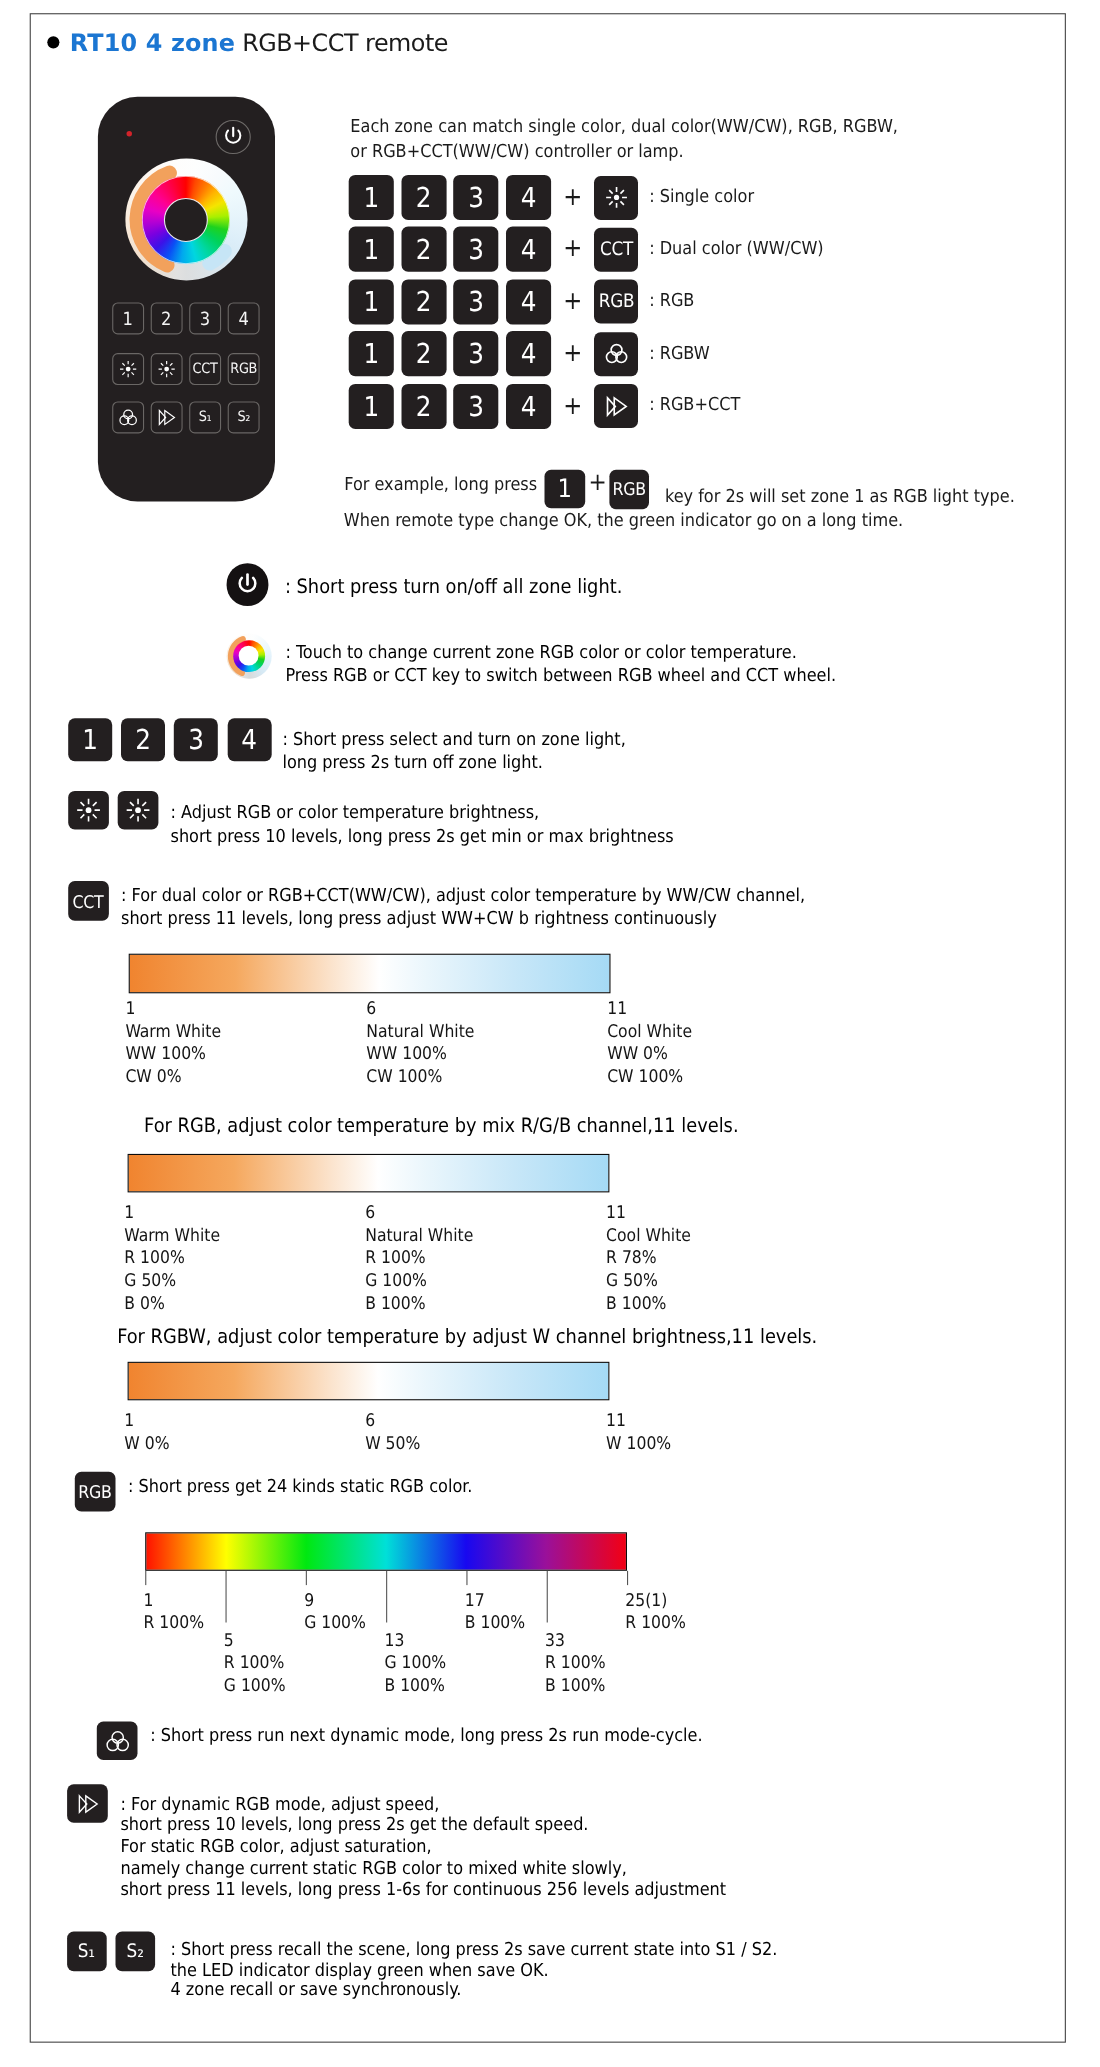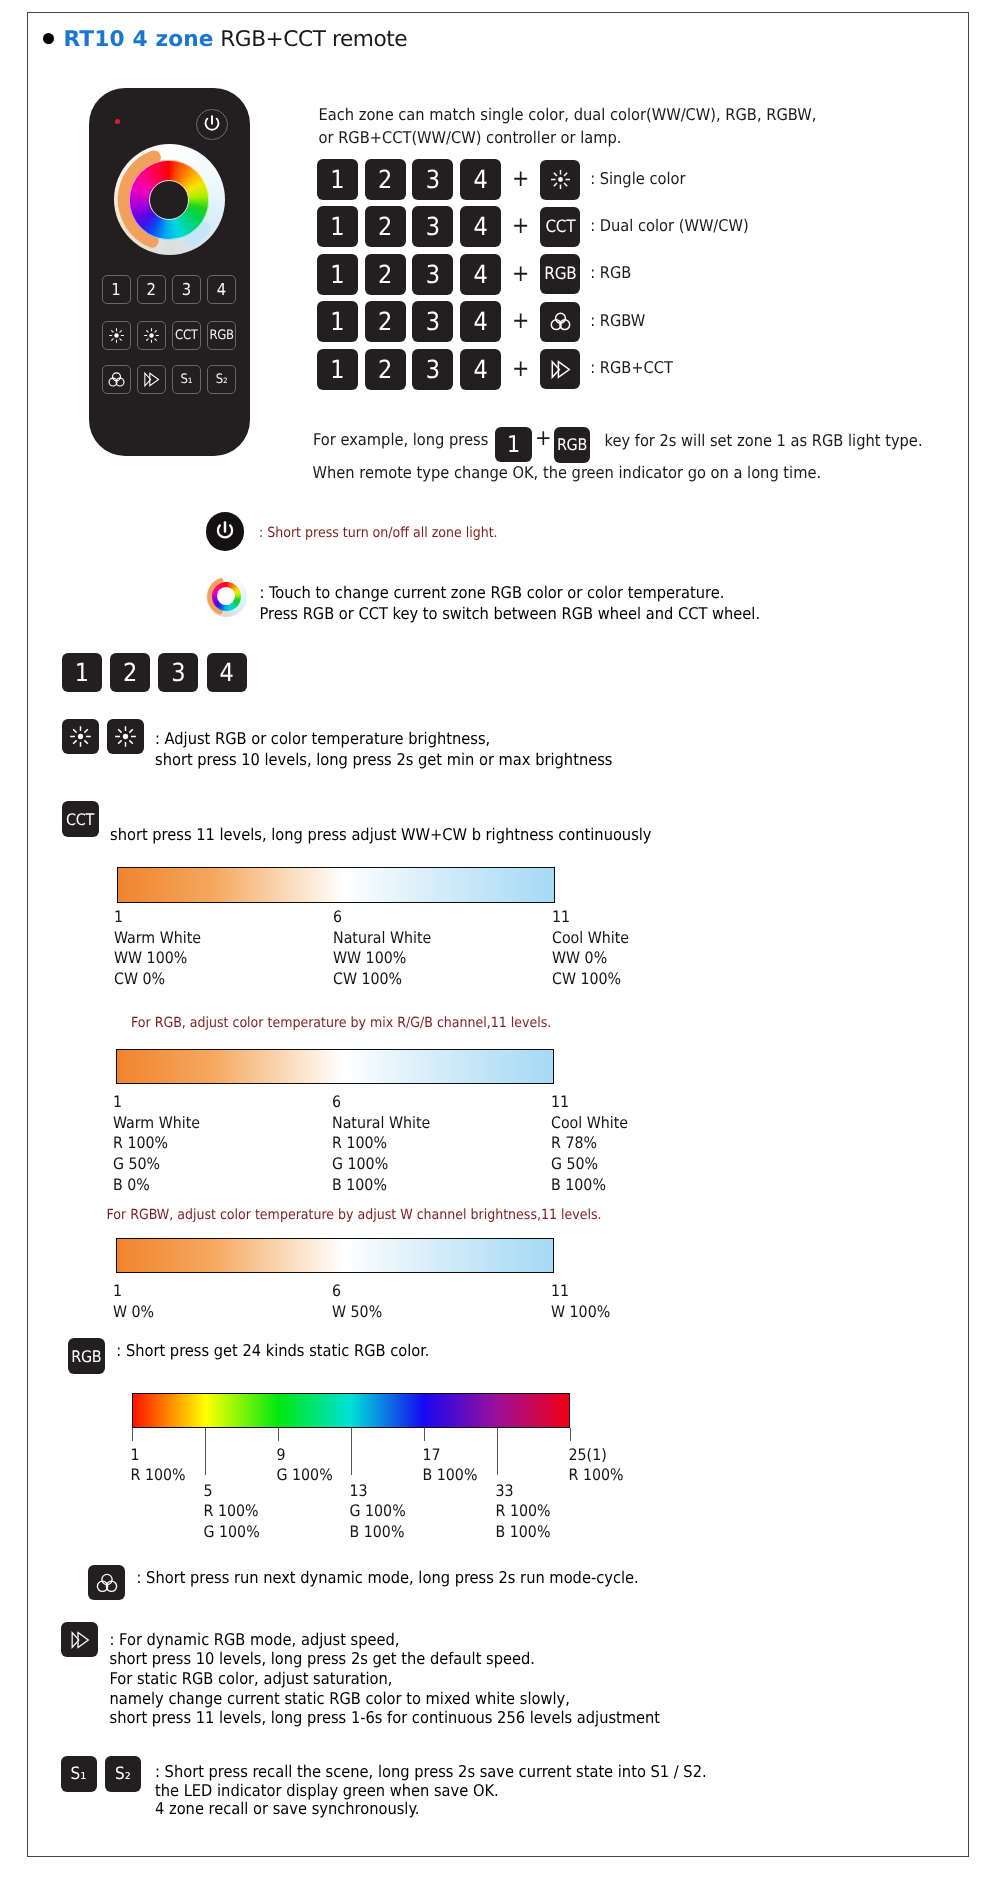--- a/index.html
+++ b/index.html
@@ -74,21 +74,21 @@
   #example .exl{font-size:16.3px;color:#1a1a1a;white-space:nowrap;}
   #example .expl{font-size:22px;color:#1a1a1a;line-height:1;}
   #example .ex1{width:37px;height:35px;font-size:23px;}
   #example .ex2{width:36px;height:36px;font-size:16px;letter-spacing:-.3px;}
   #example2{left:312.5px;top:462px;font-size:16.3px;}
 
   
   .lg{display:flex;align-items:flex-start;}
   .rnd{width:38.5px;height:38.5px;border-radius:50%;background:#141112;display:inline-flex;
        align-items:center;justify-content:center;}
-  .lgt{font-size:14px;color:#7f1d1d;line-height:21px;white-space:nowrap;}
+  .lgt{font-size:18px;color:#000000;line-height:21px;white-space:nowrap;}
   .lgt2{font-size:16.3px;color:#000000;line-height:21.4px;white-space:nowrap;}
   .lg .lgt{margin-left:15px;margin-top:10.5px;}
   .lg .lgt2{margin-left:13px;margin-top:6px;}
   .miniwheel{position:relative;display:inline-block;width:41px;height:41px;flex:0 0 41px;}
   .miniwheel>span{position:absolute;border-radius:50%;}
   .mw-outer{left:0;top:0;width:41px;height:41px;
      background:conic-gradient(from 180deg,
         #d8dadb 0deg,#dedfde 12deg,#ecdccc 34deg,#f4e2cd 62deg,
         #f8ecdd 92deg,#fcf4ea 122deg,#fdf9f4 150deg,
         #fefdfc 172deg,#fdfefe 192deg,#f6fbfd 218deg,
@@ -271,21 +271,21 @@
       </span>
       <span class="mdesc">: RGB+CCT</span>
     </div>
   </div>
 
 <div class="abs" id="example">
   <span class="abs exl" style="left:0;top:4.5px;">For example, long press</span>
   <span class="abs chip ex1" style="left:182px;top:1.5px;">1</span>
   <span class="abs expl" style="left:222px;top:2px;">+</span>
   <span class="abs chip ex2" style="left:241px;top:1px;">RGB</span>
-  <span class="abs exl" style="left:291.5px;top:5px;">key for 2s will set zone 1 as RGB light type.</span>
+  <span class="abs exl" style="left:291.5px;top:15px;">key for 2s will set zone 1 as RGB light type.</span>
 </div>
 <div class="abs t" id="example2">When remote type change OK, the green indicator go on a long time.</div>
 
 <div class="abs lg" style="left:205.5px;top:512px;">
   <span class="rnd">
     <svg width="28" height="28" viewBox="0 0 24 24">
       <path d="M12 4.6 V12.4" stroke="#fff" stroke-width="2.1" stroke-linecap="round" fill="none"></path>
       <path d="M7.6 7.2 A6.1 6.1 0 1 0 16.4 7.2" stroke="#fff" stroke-width="1.95" fill="none" stroke-linecap="round"></path>
     </svg>
   </span>
@@ -302,20 +302,21 @@
     <span class="mw-hole"></span>
   </span>
   <span class="lgt2"><span>: Touch to change current zone RGB color or color temperature.</span><br><span>Press RGB or CCT key to switch between RGB wheel and CCT wheel.</span></span>
 </div>
 
 <div class="abs lg" style="left:62px;top:653px;">
   <span class="chip n z">1</span>
   <span class="chip n z">2</span>
   <span class="chip n z">3</span>
   <span class="chip n z">4</span>
+  <span class="lgt2 ml"><span>: Short press select and turn on zone light,</span><br><span>long press 2s turn off zone light.</span></span>
 </div>
 
 <div class="abs lg" style="left:62px;top:719px;">
   <span class="chip b1">
       <svg width="23" height="23" viewBox="0 0 24 24">
       <circle cx="12" cy="12" r="2.75" fill="#fff"></circle>
       <g stroke="#fff" stroke-width="1.55" stroke-linecap="butt">
         <path d="M12 1.2v5.1M12 17.7v5.1M1.2 12h5.1M17.7 12h5.1"></path>
         <path d="M4.35 4.35l3.6 3.6M16.05 16.05l3.6 3.6M19.65 4.35l-3.6 3.6M7.95 16.05l-3.6 3.6"></path>
       </g>
@@ -328,21 +329,21 @@
         <path d="M12 1.2v5.1M12 17.7v5.1M1.2 12h5.1M17.7 12h5.1"></path>
         <path d="M4.35 4.35l3.6 3.6M16.05 16.05l3.6 3.6M19.65 4.35l-3.6 3.6M7.95 16.05l-3.6 3.6"></path>
       </g>
       </svg>
     </span>
   <span class="lgt2 ml2"><span>: Adjust RGB or color temperature brightness,</span><br><span>short press 10 levels, long press 2s get min or max brightness</span></span>
 </div>
 
 <div class="abs lg" style="left:61.5px;top:801px;">
   <span class="chip c1">CCT</span>
-  <span class="lgt2 ml3"><br><span>short press 11 levels, long press adjust WW+CW b rightness continuously</span></span>
+  <span class="lgt2 ml3"><span>: For dual color or RGB+CCT(WW/CW), adjust color temperature by WW/CW channel,</span><br><span>short press 11 levels, long press adjust WW+CW b rightness continuously</span></span>
 </div>
 
 <div class="abs bargroup" id="bar1" style="left: 0px;">
     <div class="cctbar" style="left: 117px; top: 867px; width: 438px; height: 36px; background: linear-gradient(to right, rgb(240, 132, 47) 0%, rgb(245, 168, 94) 22%, rgb(251, 227, 204) 42%, rgb(255, 255, 255) 52%, rgb(234, 246, 252) 62%, rgb(200, 231, 248) 80%, rgb(165, 218, 245) 100%);"></div>
     <div class="lbl" style="left: 114px; top: 907px;"><span>1</span><br><span>Warm White</span><br><span>WW 100%</span><br><span>CW 0%</span></div>
     <div class="lbl" style="left: 333px; top: 907px;"><span>6</span><br><span>Natural White</span><br><span>WW 100%</span><br><span>CW 100%</span></div>
     <div class="lbl" style="left: 552px; top: 907px;"><span>11</span><br><span>Cool White</span><br><span>WW 0%</span><br><span>CW 100%</span></div>
   </div>
 
 <div class="abs lgt" id="bar2title" style="left:131px;top:1013px;">For RGB, adjust color temperature by mix R/G/B channel,11 levels.</div>

